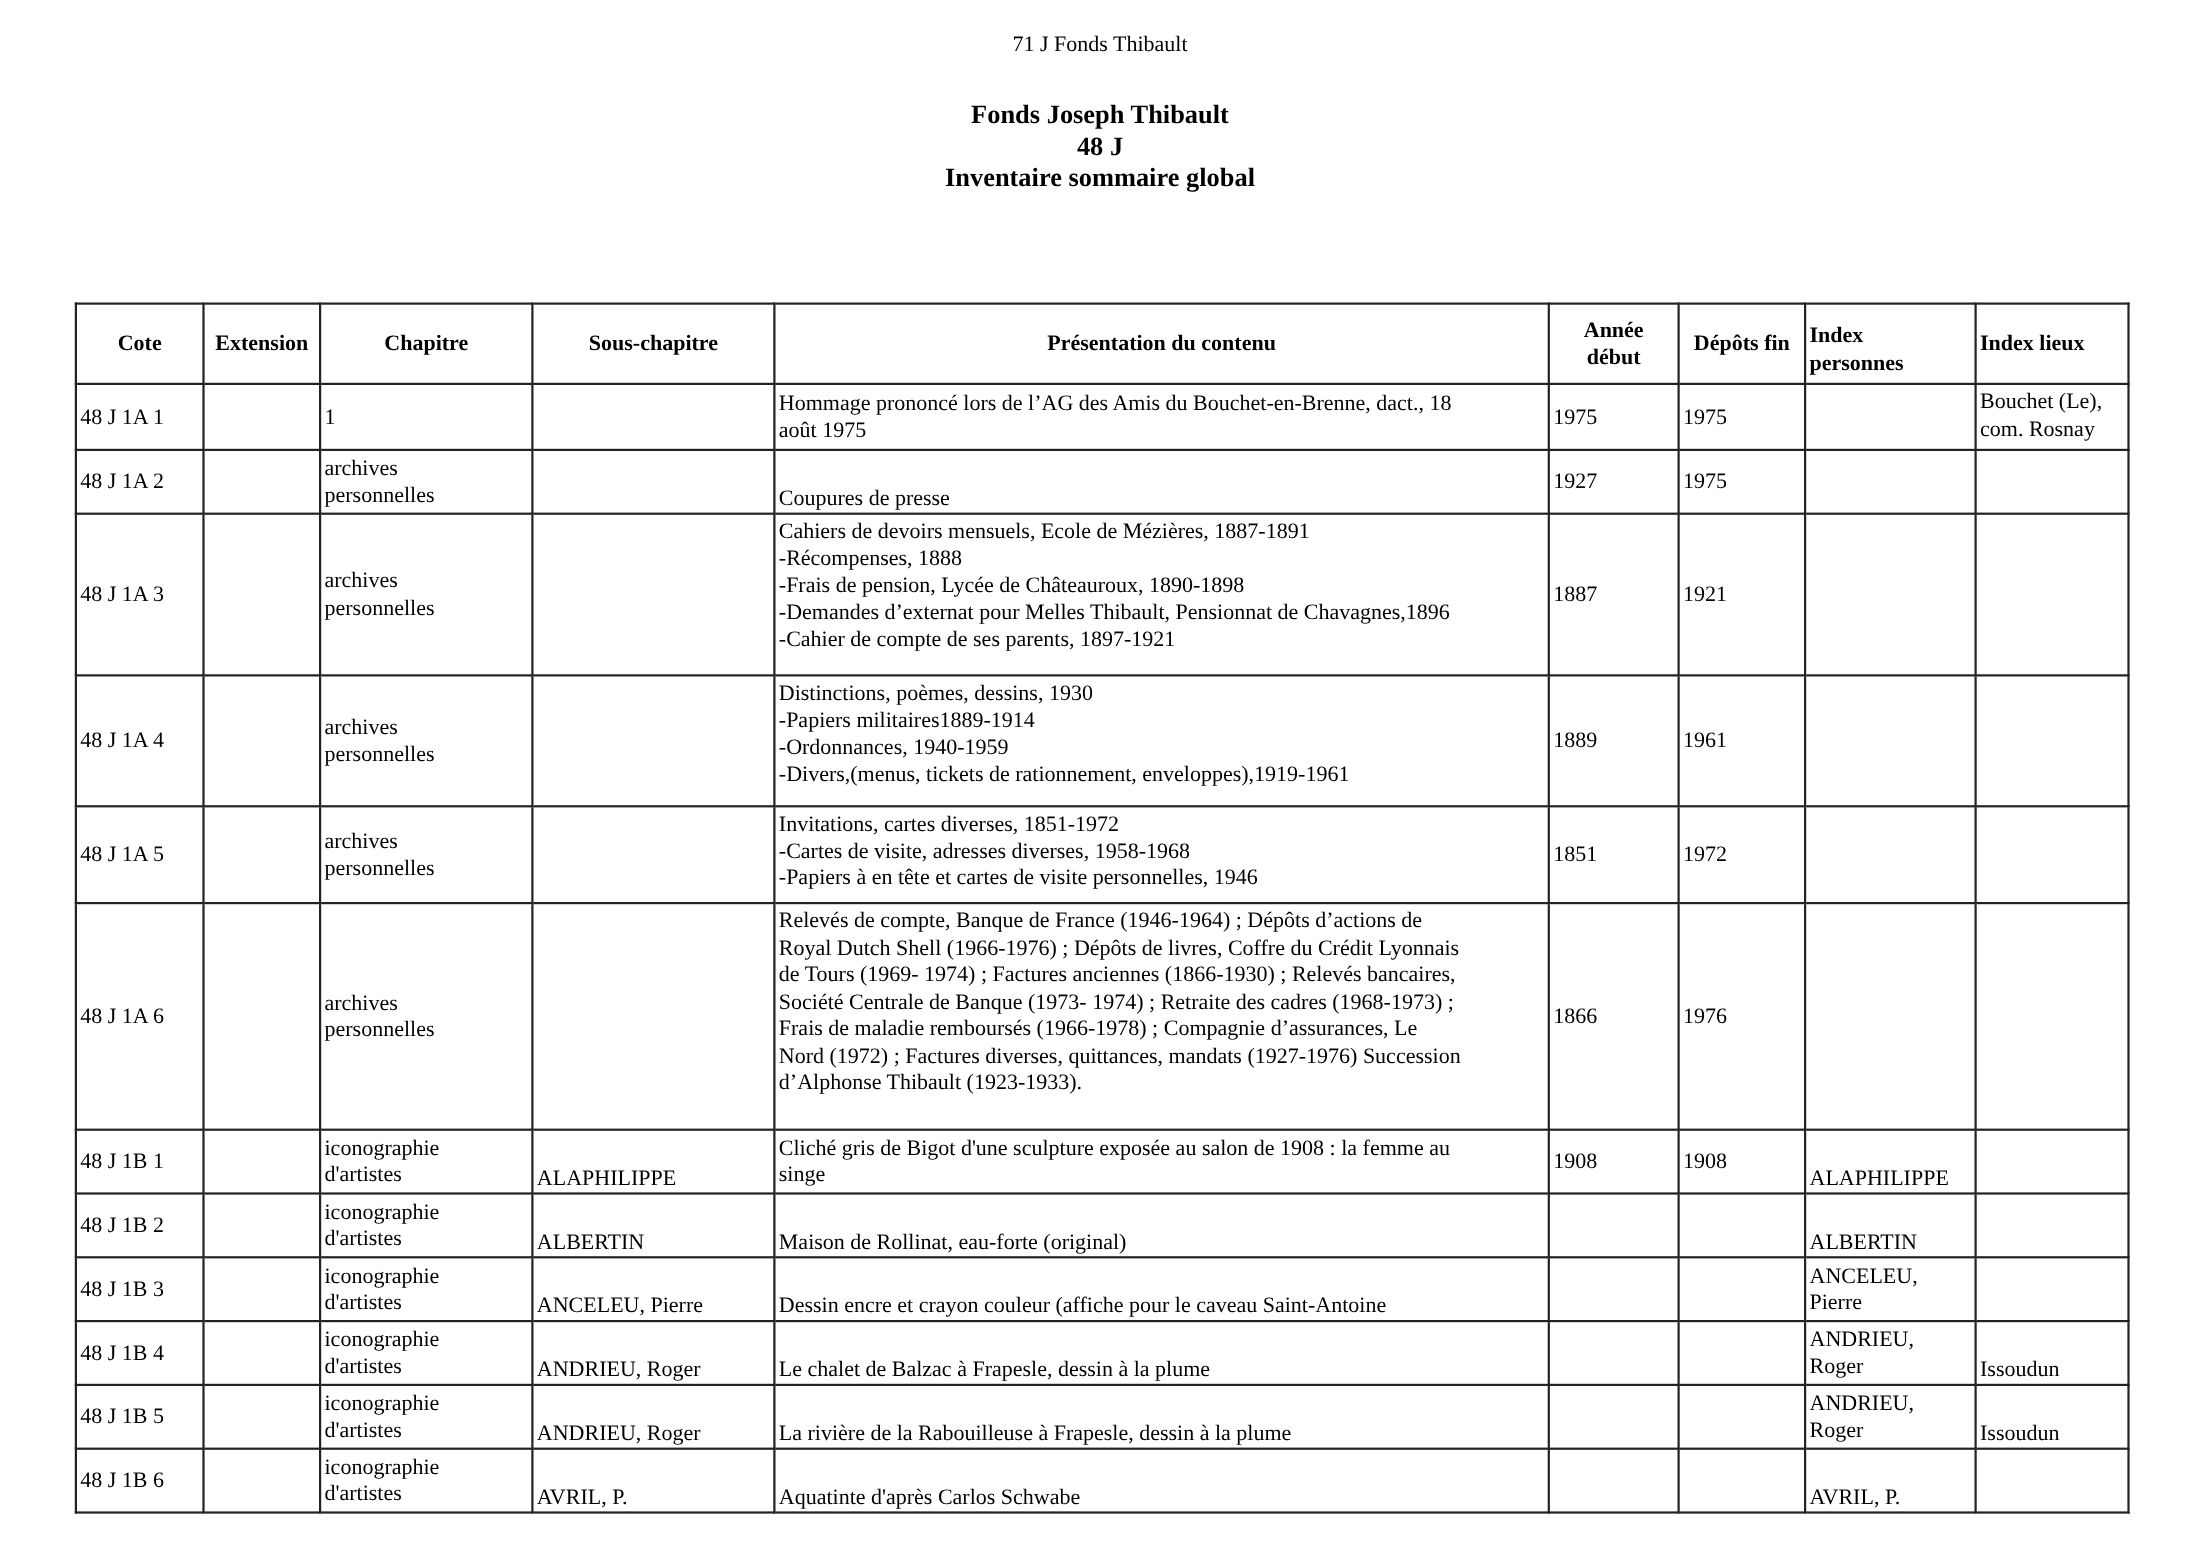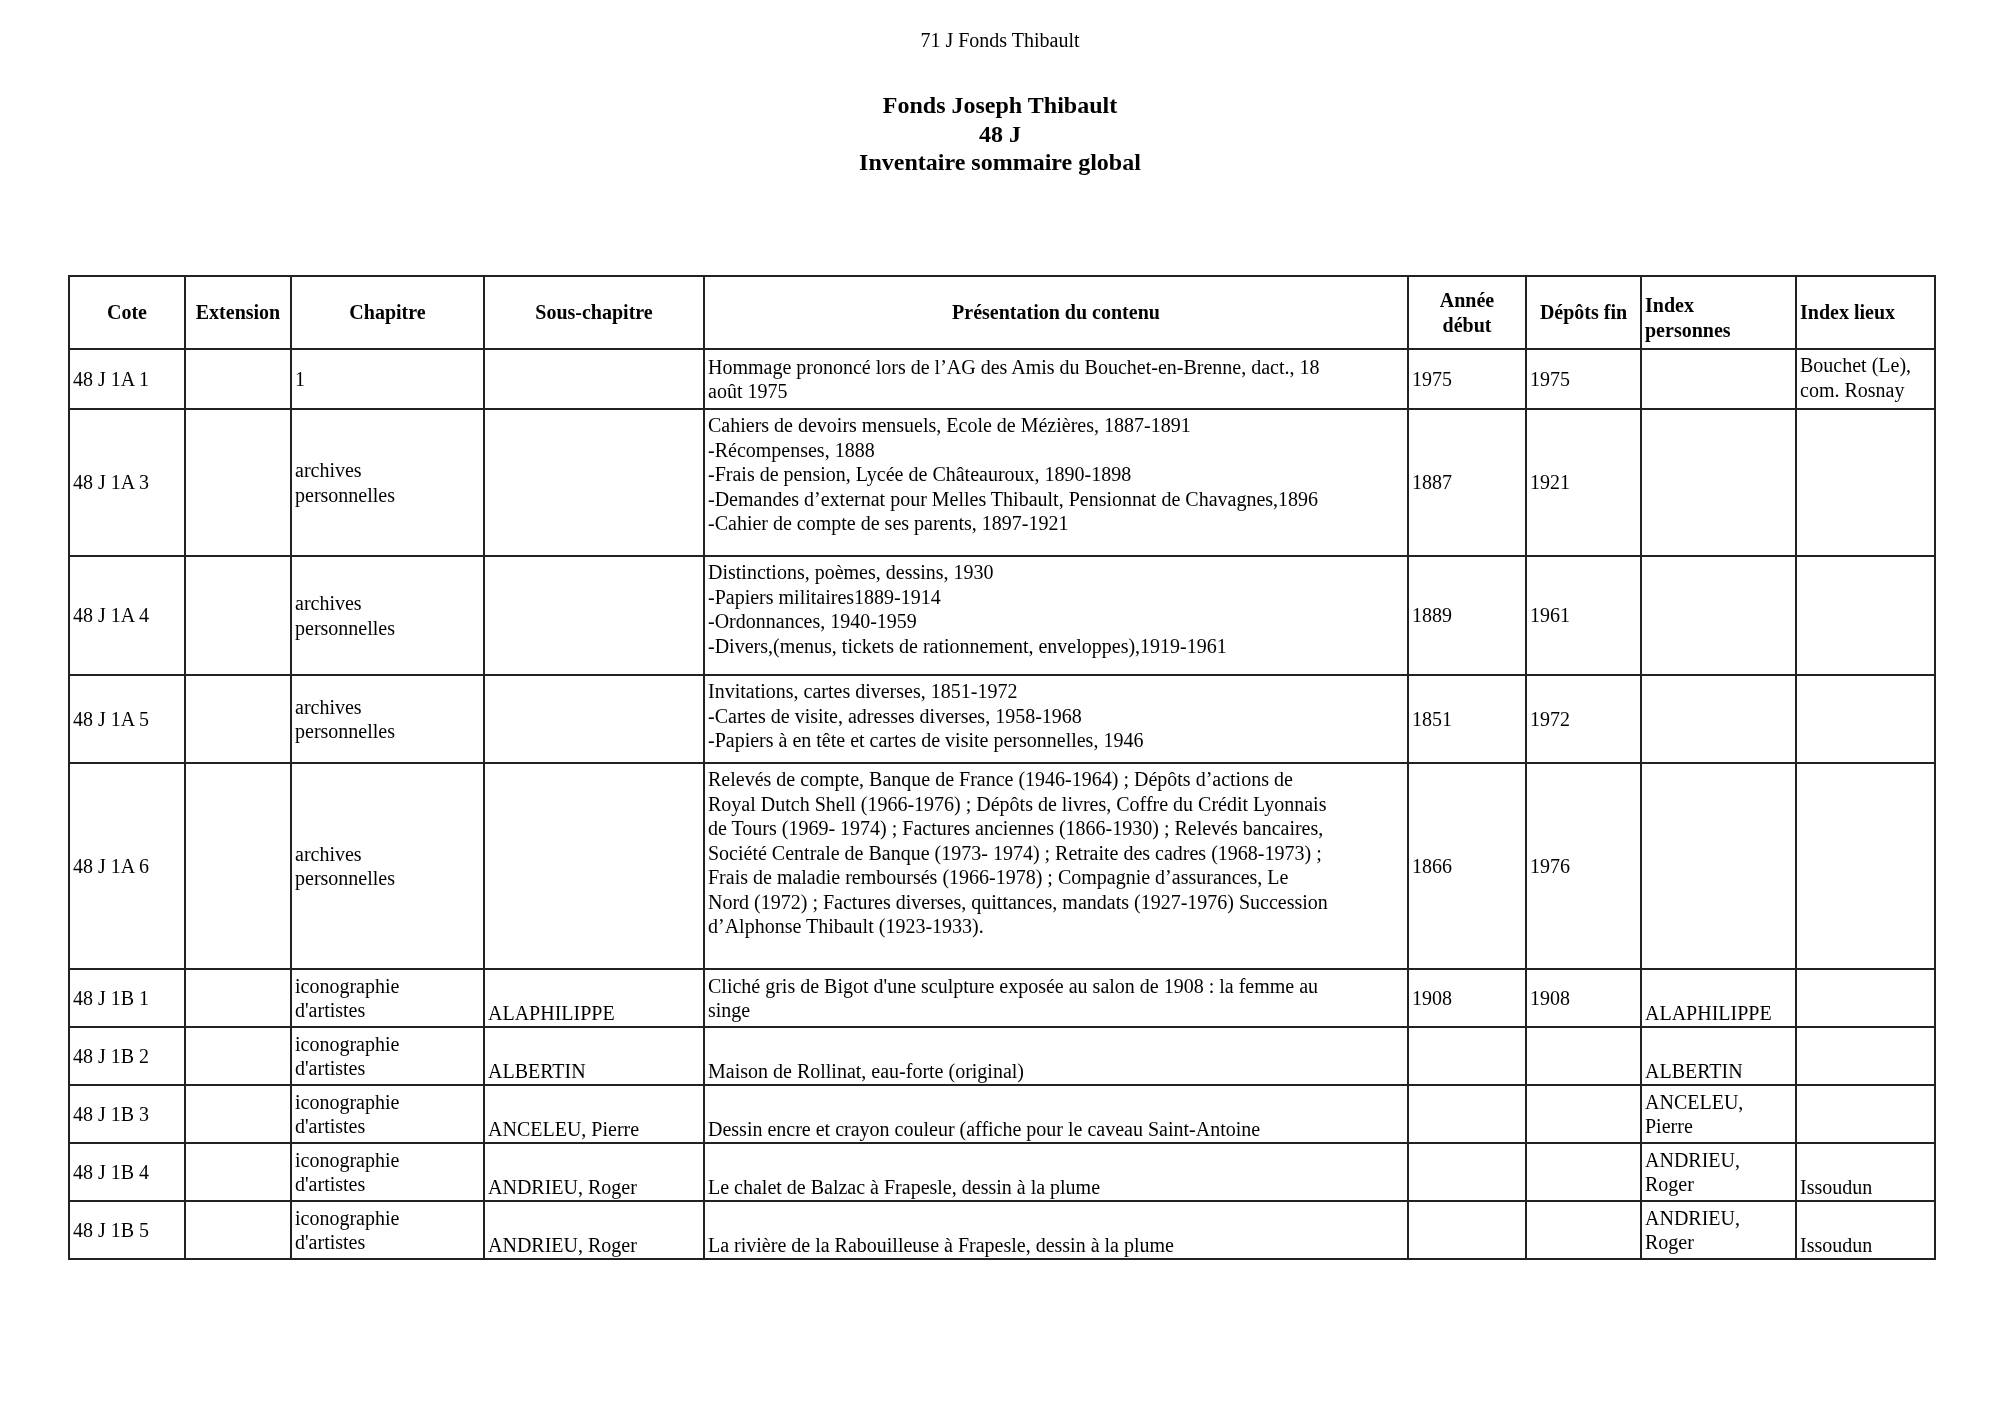--- a/index.html
+++ b/index.html
@@ -94,20 +94,36 @@
           <span style="display: block;">août 1975</span>
         </td>
         <td class="center" style="vertical-align: middle;">1975</td>
         <td class="center" style="vertical-align: middle;">1975</td>
         <td style="vertical-align: middle;"></td>
         <td style="vertical-align: top; padding-top: 3px;">
           <span style="display: block;">Bouchet (Le),</span>
           <span style="display: block;">com. Rosnay</span>
         </td>
       </tr>
+      <tr class="h59">
+        <td style="vertical-align: middle;">48 J 1A 2</td>
+        <td style="vertical-align: middle;"></td>
+        <td style="vertical-align: middle;">
+          <span style="display: block;">archives</span>
+          <span style="display: block;">personnelles</span>
+        </td>
+        <td style="vertical-align: middle;"></td>
+        <td style="vertical-align: bottom; padding-bottom: 1px;">
+          <span style="display: block;">Coupures de presse</span>
+        </td>
+        <td class="center" style="vertical-align: middle;">1927</td>
+        <td class="center" style="vertical-align: middle;">1975</td>
+        <td style="vertical-align: middle;"></td>
+        <td style="vertical-align: middle;"></td>
+      </tr>
       <tr class="h146">
         <td style="vertical-align: middle;">48 J 1A 3</td>
         <td style="vertical-align: middle;"></td>
         <td style="vertical-align: middle;">
           <span style="display: block;">archives</span>
           <span style="display: block;">personnelles</span>
         </td>
         <td style="vertical-align: middle;"></td>
         <td style="vertical-align: top; padding-top: 3px;">
           <span style="display: block;">Cahiers de devoirs mensuels, Ecole de Mézières, 1887-1891</span>
@@ -271,14 +287,32 @@
         <td class="center" style="vertical-align: middle;"></td>
         <td class="center" style="vertical-align: middle;"></td>
         <td style="vertical-align: middle;">
           <span style="display: block;">ANDRIEU,</span>
           <span style="display: block;">Roger</span>
         </td>
         <td class="center" style="vertical-align: bottom; padding-bottom: 1px;">
           <span style="display: block;">Issoudun</span>
         </td>
       </tr>
+      <tr class="h59">
+        <td style="vertical-align: middle;">48 J 1B 6</td>
+        <td style="vertical-align: middle;"></td>
+        <td style="vertical-align: middle;">
+          <span style="display: block;">iconographie</span>
+          <span style="display: block;">d'artistes</span>
+        </td>
+        <td style="vertical-align: bottom; padding-bottom: 1px;">AVRIL, P.</td>
+        <td style="vertical-align: bottom; padding-bottom: 1px;">
+          <span style="display: block;">Aquatinte d'après Carlos Schwabe</span>
+        </td>
+        <td class="center" style="vertical-align: middle;"></td>
+        <td class="center" style="vertical-align: middle;"></td>
+        <td style="vertical-align: bottom; padding-bottom: 1px;">
+          <span style="display: block;">AVRIL, P.</span>
+        </td>
+        <td style="vertical-align: middle;"></td>
+      </tr>
     </tbody>
 </table>
 
 </body></html>

